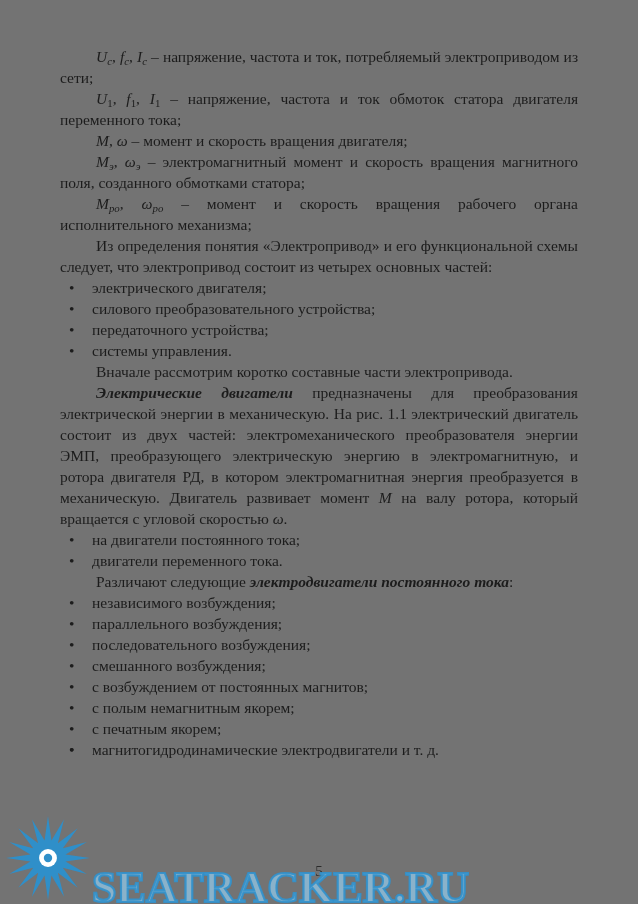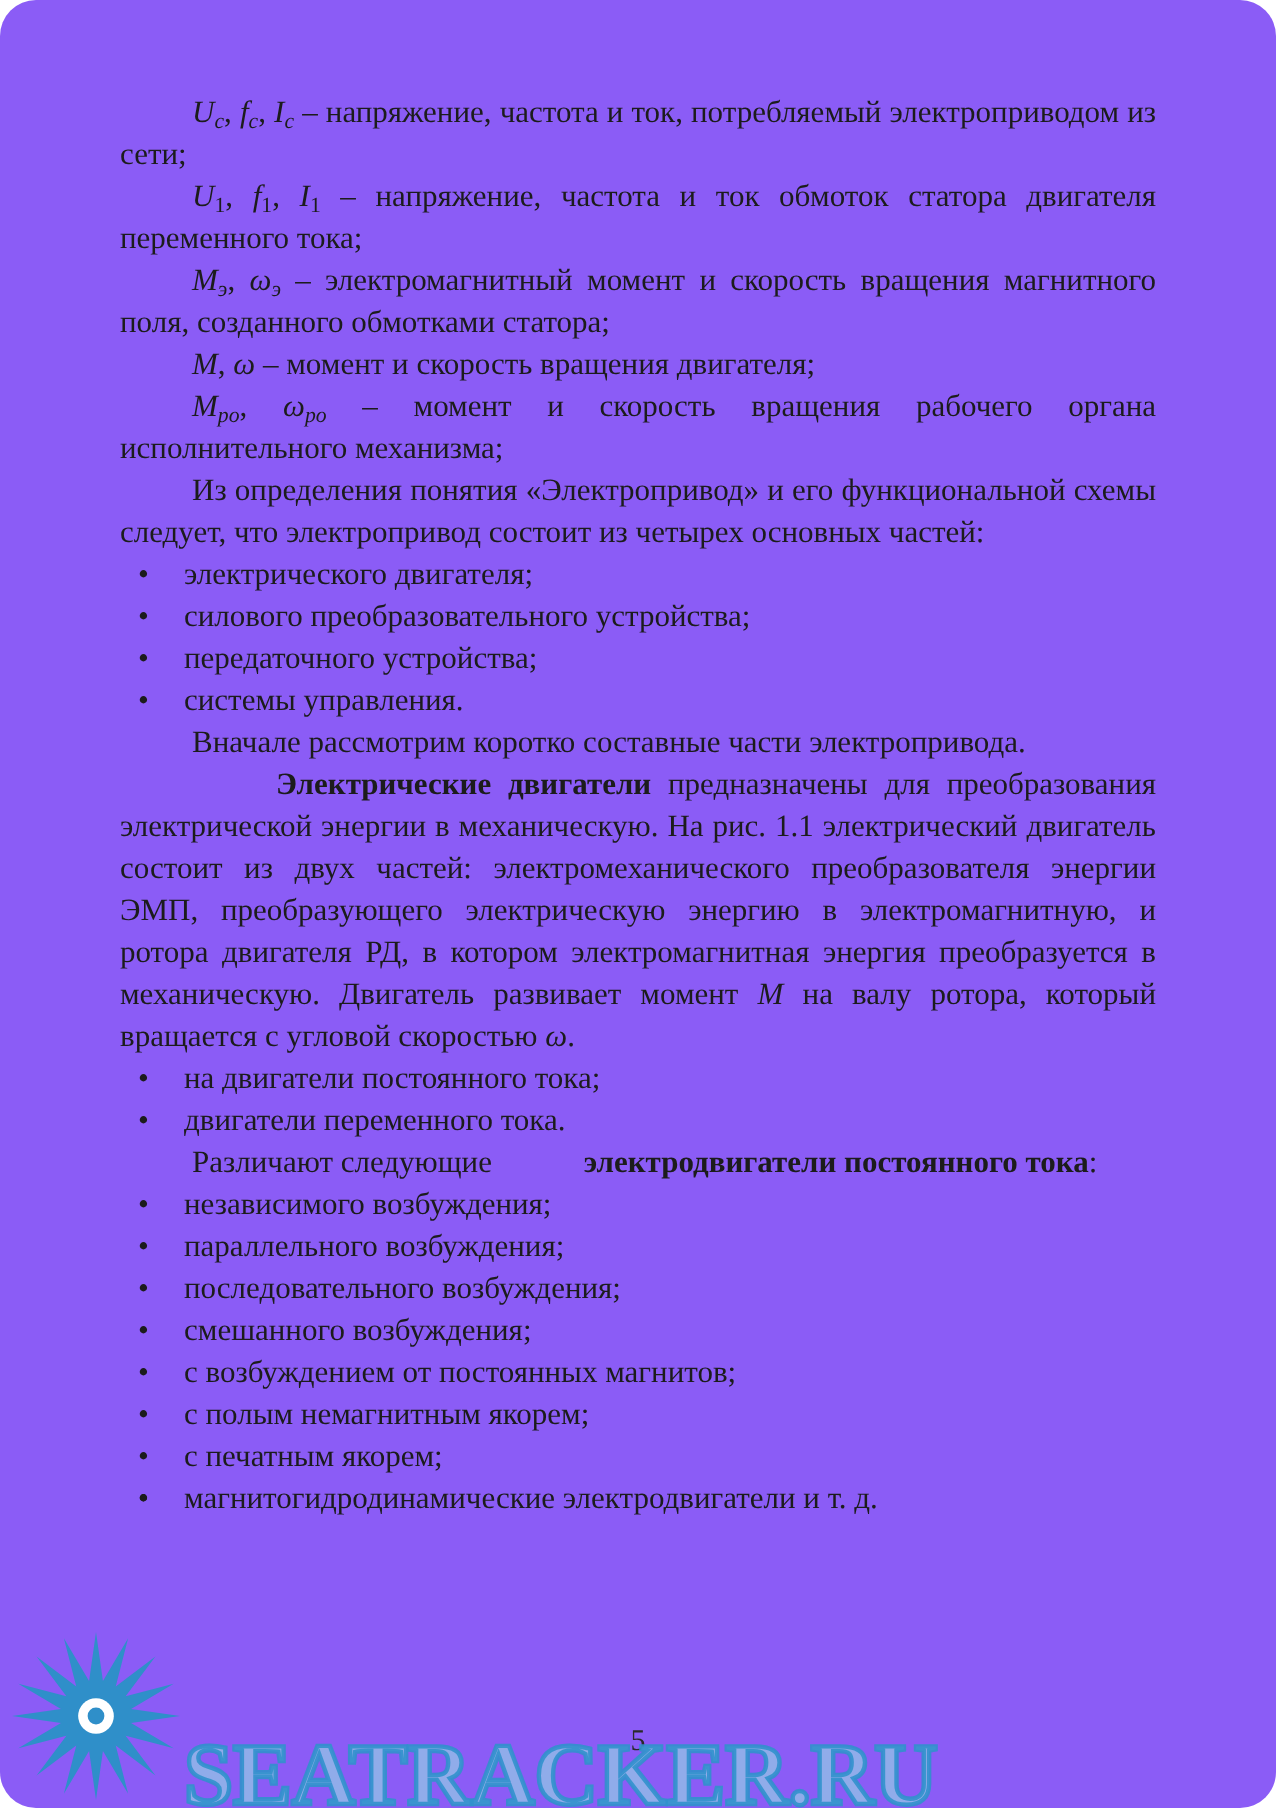--- a/index.html
+++ b/index.html
@@ -1,26 +1,25 @@
 <!DOCTYPE html>
 <html lang="ru"><head>
 <meta charset="utf-8">
 <style>
   html,body{margin:0;padding:0;background:#ffffff;}
   .page{
     position:relative;
     width:638px;height:904px;
     margin:0 auto;
-    background:#8b5cf6;
+    background:#737373;
     overflow:hidden;
     font-family:"Liberation Serif","DejaVu Serif",serif;
     font-size:15.5px;
     line-height:21px;
     color:#1c1c1c;
-    border-radius:18px;
   }
   .content{
     position:absolute;
     top:46px;left:60px;right:60px;
   }
   .para{
     margin:0;
     text-align:justify;
     text-indent:36px;
   }
@@ -29,21 +28,21 @@
     margin:0;
     padding-left:32px;
     text-align:justify;
     text-indent:0;
   }
   .bullet .dot{
     position:absolute;
     left:9px;top:0;
   }
   .it{font-style:italic;}
-  .bi{font-weight:bold;margin-left:42px;}
+  .bi{font-style:italic;font-weight:bold;}
   .sb{font-size:0.7em;vertical-align:-0.28em;line-height:0;}
   .page-number{
     position:absolute;
     bottom:22px;left:0;right:0;
     text-align:center;
     font-size:15px;
     color:#2a2a2a;
     z-index:1;
   }
   .watermark{
@@ -72,22 +71,22 @@
   }
 </style>
 </head>
 <body>
 
 <div class="page">
   <div class="content">
 
     <p class="para"><span class="it">U</span><span class="it sb">с</span><span>, </span><span class="it">f</span><span class="it sb">с</span><span>, </span><span class="it">I</span><span class="it sb">с</span><span> – напряжение, частота и ток, потребляемый электроприводом из сети;</span></p>
     <p class="para"><span class="it">U</span><span class="sb">1</span><span>, </span><span class="it">f</span><span class="sb">1</span><span>, </span><span class="it">I</span><span class="sb">1</span><span> – напряжение, частота и ток обмоток статора двигателя переменного тока;</span></p>
+    <p class="para"><span class="it">M</span><span>, </span><span class="it">ω</span><span> – момент и скорость вращения двигателя;</span></p>
     <p class="para"><span class="it">M</span><span class="it sb">э</span><span>, </span><span class="it">ω</span><span class="it sb">э</span><span> – электромагнитный момент и скорость вращения магнитного поля, созданного обмотками статора;</span></p>
-    <p class="para"><span class="it">M</span><span>, </span><span class="it">ω</span><span> – момент и скорость вращения двигателя;</span></p>
     <p class="para"><span class="it">M</span><span class="it sb">ро</span><span>, </span><span class="it">ω</span><span class="it sb">ро</span><span> – момент и скорость вращения рабочего органа исполнительного механизма;</span></p>
 
     <p class="para">Из определения понятия «Электропривод» и его функциональной схемы следует, что электропривод состоит из четырех основных частей:</p>
 
     <div class="bullet">
       <span class="dot">•</span>
       <span>электрического двигателя;</span>
     </div>
     <div class="bullet">
       <span class="dot">•</span>

